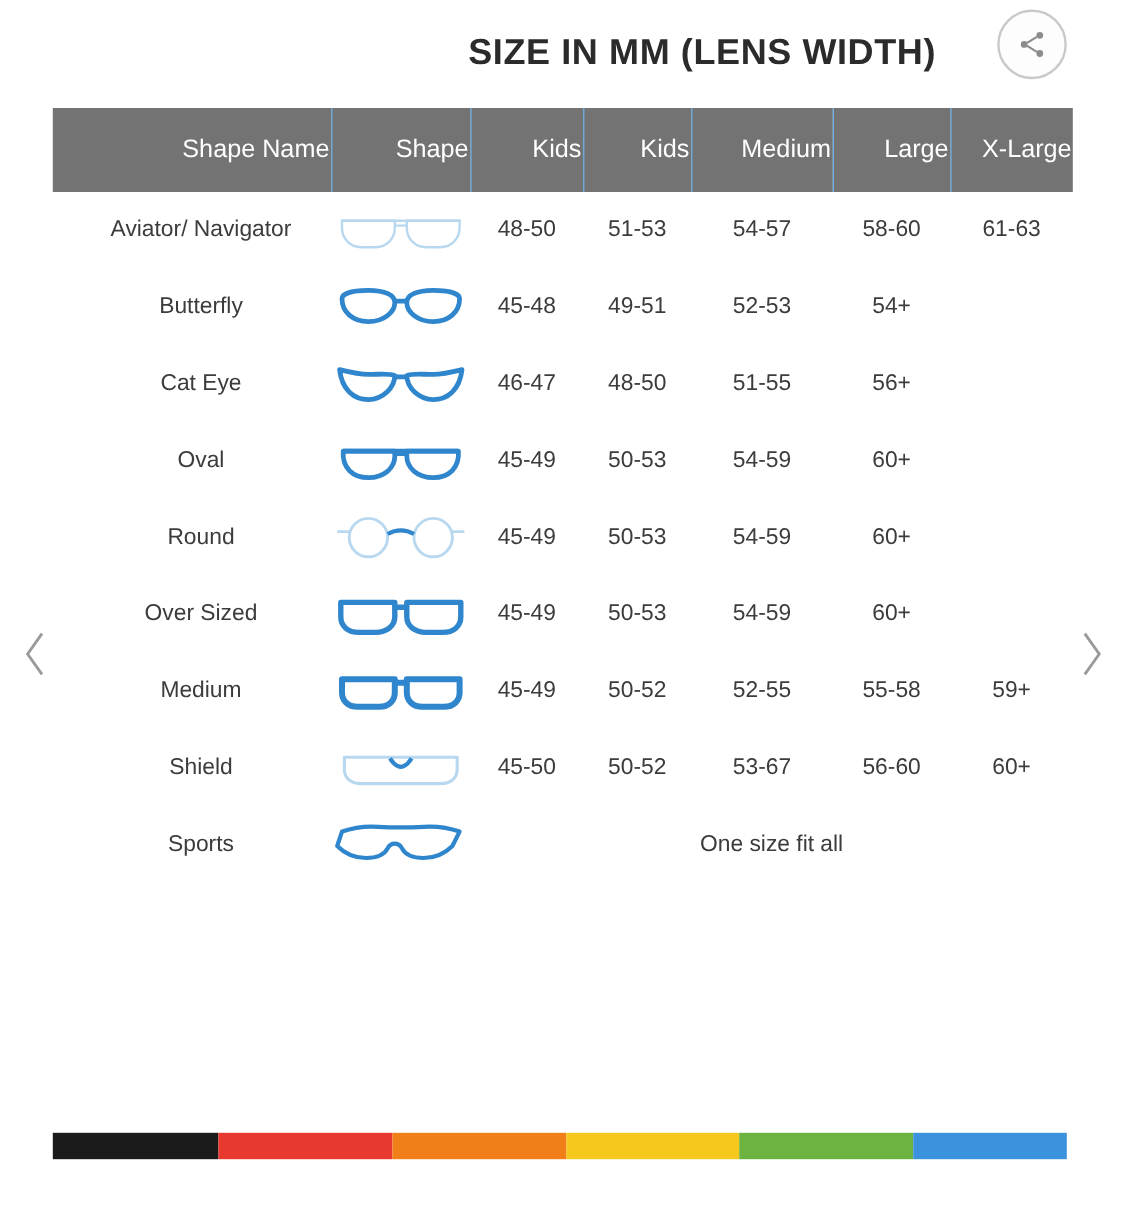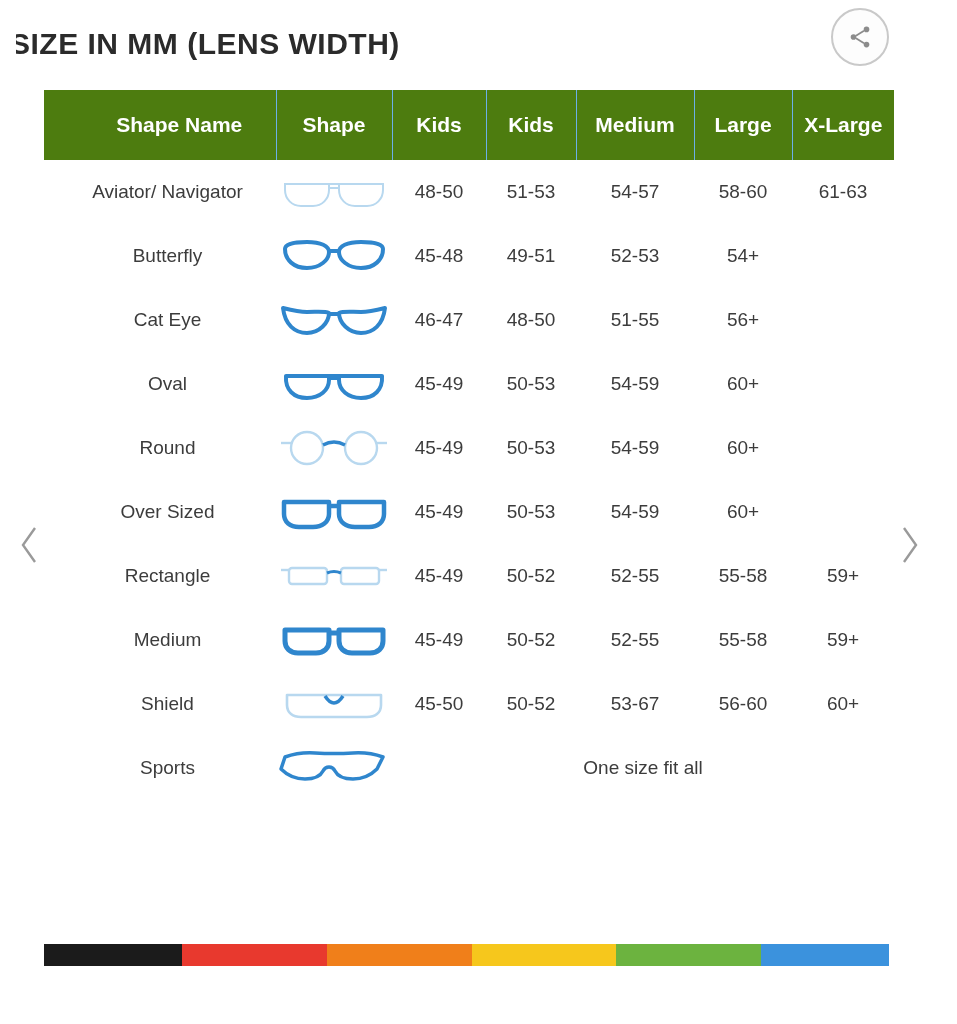--- a/index.html
+++ b/index.html
@@ -22,21 +22,21 @@
   }
 
   
   .title-bar {
     position: absolute;
     left: 0; top: 0;
     width: 780px;
     height: 88px;
     display: flex;
     align-items: center;
-    justify-content: flex-start;
+    justify-content: flex-end;
   }
   .title {
     font-size: 30px;
     font-weight: bold;
     color: #2b2b2b;
     letter-spacing: 0.5px;
     text-align: center;
     margin-left: 10px;
   }
 
@@ -62,27 +62,27 @@
     left: 44px;
     top: 90px;
     width: 850px;
   }
   table.chart {
     border-collapse: collapse;
     width: 850px;
     table-layout: fixed;
   }
   table.chart thead th {
-    background: #4d7c0f;
+    background: #737373;
     color: #ffffff;
-    font-weight: bold;
+    font-weight: normal;
     font-size: 21px;
     height: 68px;
     vertical-align: middle;
-    text-align: center;
+    text-align: right;
     border-right: 1px solid #6bb0e8;
   }
   table.chart thead th:last-child { border-right: none; }
   th.col-name { text-align: left; padding-left: 40px; }
 
   table.chart tbody td {
     font-size: 19px;
     color: #3c3c3c;
     height: 62px;
     vertical-align: middle;
@@ -295,39 +295,20 @@
               </g>
             </svg>
           </td>
           <td class="val">45-49</td>
           <td class="val">50-53</td>
           <td class="val">54-59</td>
           <td class="val">60+</td>
           <td class="val"></td>
         </tr>
 
-        <tr>
-          <td class="name">Rectangle</td>
-          <td class="shape">
-            <svg class="glasses" width="110" height="42" viewBox="0 0 110 42">
-              <g fill="none" stroke="#b8d8ef" stroke-width="2.4" stroke-linejoin="round">
-                <rect x="10" y="13" width="38" height="16" rx="3"></rect>
-                <rect x="62" y="13" width="38" height="16" rx="3"></rect>
-                <path d="M48 18 q7 -3 14 0" stroke="#2f86cd" stroke-width="3"></path>
-                <line x1="2" y1="15" x2="10" y2="15"></line>
-                <line x1="100" y1="15" x2="108" y2="15"></line>
-              </g>
-            </svg>
-          </td>
-          <td class="val">45-49</td>
-          <td class="val">50-52</td>
-          <td class="val">52-55</td>
-          <td class="val">55-58</td>
-          <td class="val">59+</td>
-        </tr>
 
         <tr>
           <td class="name">Medium</td>
           <td class="shape">
             <svg class="glasses" width="110" height="42" viewBox="0 0 110 42">
               <g fill="none" stroke="#2f86cd" stroke-width="5" stroke-linejoin="round">
                 <path d="M6 11 h44 v11 c0 7 -5 12 -13 12 h-18 c-8 0 -13 -5 -13 -12 z"></path>
                 <path d="M104 11 h-44 v11 c0 7 5 12 13 12 h18 c8 0 13 -5 13 -12 z"></path>
                 <line x1="50" y1="14" x2="60" y2="14"></line>
               </g>

